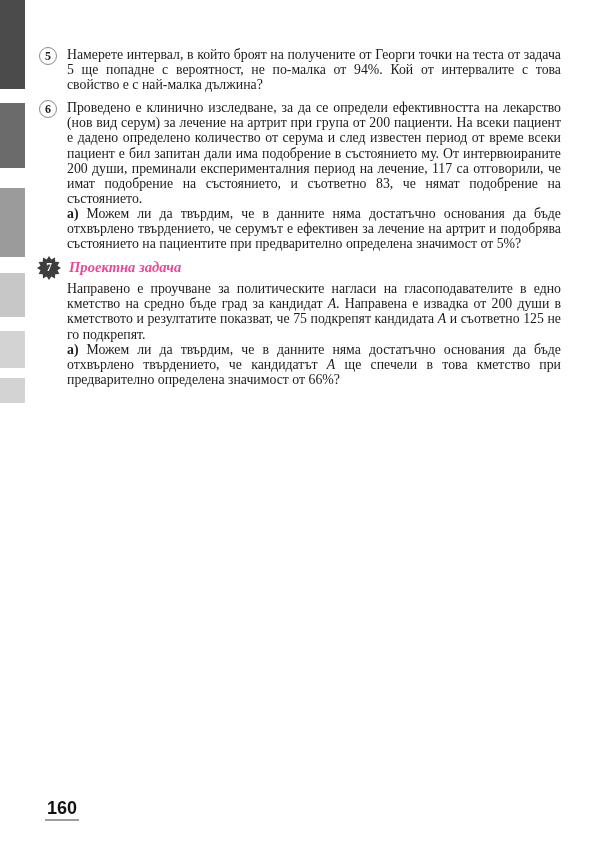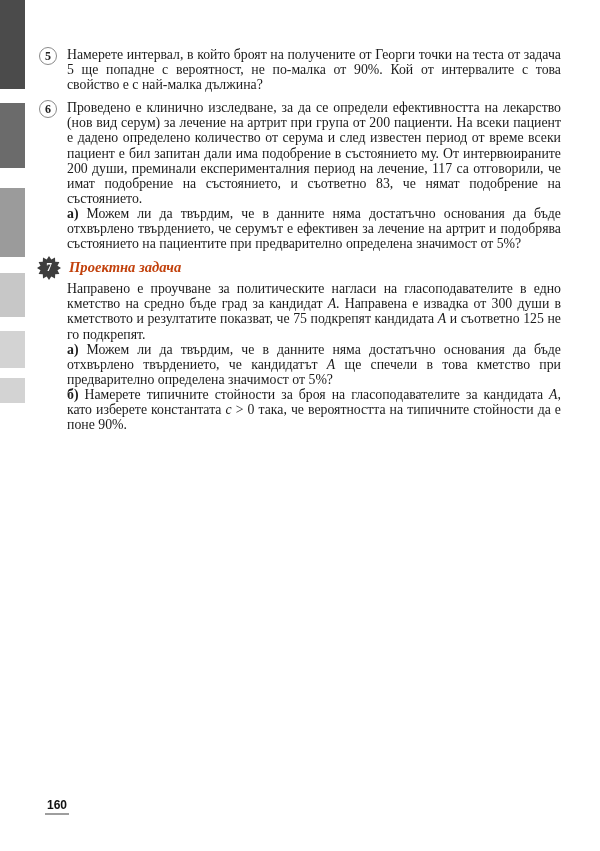--- a/index.html
+++ b/index.html
@@ -48,26 +48,26 @@
   .badge-gear svg{position:absolute;left:0;top:0;width:24px;height:24px;}
   .gear-num{
     position:absolute;left:0;top:0;width:24px;height:24px;
     display:flex;align-items:center;justify-content:center;
     color:#ffffff;font-weight:bold;font-size:11.5px;line-height:1;
   }
   .ptitle{
     margin:0 0 6px 2px;
     font-size:14.6px;line-height:16px;
     font-weight:bold;font-style:italic;
-    color:#c2410c;
+    color:#ec4899;
   }
   .pagenum{
     position:absolute;left:45px;top:799px;
     font-family:"Liberation Sans", sans-serif;
-    font-weight:bold;font-size:12px;line-height:1.05;
+    font-weight:bold;font-size:18px;line-height:1.05;
     color:#111;
     border-bottom:2.5px solid #9e9e9e;
     padding:0 2px 1px 2px;
   }
 </style>
 </head>
 <body>
 
 <div class="page">
 
@@ -77,41 +77,40 @@
   <div class="tab tab4" style="background: rgb(199, 199, 199);"></div>
   <div class="tab tab5" style="background: rgb(211, 211, 211);"></div>
   <div class="tab tab6" style="background: rgb(211, 211, 211);"></div>
 
   <div class="content">
 
     <div class="problem">
       <div class="badge-circle">
         <span>5</span>
       </div>
-      <p class="ptext"><span>Намерете интервал, в който броят на получените от Георги точки на теста от задача 5 ще попадне с вероятност, не по-малка от 90%. Кой от интервалите с това свойство е с най-малка дължина?</span></p>
+      <p class="ptext"><span>Намерете интервал, в който броят на получените от Георги точки на теста от задача 5 ще попадне с вероятност, не по-малка от 94%. Кой от интервалите с това свойство е с най-малка дължина?</span></p>
     </div>
 
     <div class="problem">
       <div class="badge-circle">
         <span>6</span>
       </div>
       <p class="ptext"><span>Проведено е клинично изследване, за да се определи ефективността на лекарство (нов вид серум) за лечение на артрит при група от 200 пациенти. На всеки пациент е дадено определено количество от серума и след известен период от време всеки пациент е бил запитан дали има подобрение в състоянието му. От интервюираните 200 души, преминали експерименталния период на лечение, 117 са отговорили, че имат подобрение на състоянието, и съответно 83, че нямат подобрение на състоянието.</span></p>
       <p class="ptext"><span class="bd">а) </span><span>Можем ли да твърдим, че в данните няма достатъчно основания да бъде отхвърлено твърдението, че серумът е ефективен за лечение на артрит и подобрява състоянието на пациентите при предварително определена значимост от 5%?</span></p>
     </div>
 
     <div class="problem">
       <div class="badge-gear">
         <svg viewBox="0 0 24 24" aria-hidden="true">
           <polygon fill="#3d3d3d" points="24,12 20.5,14.3 22.4,18 18.2,18.2 18,22.4 14.3,20.5 12,24 9.7,20.5 6,22.4 5.8,18.2 1.6,18 3.5,14.3 0,12 3.5,9.7 1.6,6 5.8,5.8 6,1.6 9.7,3.5 12,0 14.3,3.5 18,1.6 18.2,5.8 22.4,6 20.5,9.7"></polygon>
         </svg>
         <span class="gear-num">7</span>
       </div>
       <h3 class="ptitle">Проектна задача</h3>
-      <p class="ptext"><span>Направено е проучване за политическите нагласи на гласоподавателите в едно кметство на средно бъде град за кандидат </span><span class="it">A</span><span>. Направена е извадка от 300 души в кметството и резултатите показват, че 75 подкрепят кандидата </span><span class="it">A</span><span> и съответно 125 не го подкрепят.</span></p>
-      <p class="ptext"><span class="bd">а) </span><span>Можем ли да твърдим, че в данните няма достатъчно основания да бъде отхвърлено твърдението, че кандидатът </span><span class="it">A</span><span> ще спечели в това кметство при предварително определена значимост от 5%?</span></p>
-      <p class="ptext"><span class="bd">б) </span><span>Намерете типичните стойности за броя на гласоподавателите за кандидата </span><span class="it">A</span><span>, като изберете константата </span><span class="it">c</span><span> &gt; 0 така, че вероятността на типичните стойности да е поне 90%.</span></p>
+      <p class="ptext"><span>Направено е проучване за политическите нагласи на гласоподавателите в едно кметство на средно бъде град за кандидат </span><span class="it">A</span><span>. Направена е извадка от 200 души в кметството и резултатите показват, че 75 подкрепят кандидата </span><span class="it">A</span><span> и съответно 125 не го подкрепят.</span></p>
+      <p class="ptext"><span class="bd">а) </span><span>Можем ли да твърдим, че в данните няма достатъчно основания да бъде отхвърлено твърдението, че кандидатът </span><span class="it">A</span><span> ще спечели в това кметство при предварително определена значимост от 66%?</span></p>
     </div>
 
   </div>
 
   <div class="pagenum">160</div>
 
 </div>
 
 </body></html>

